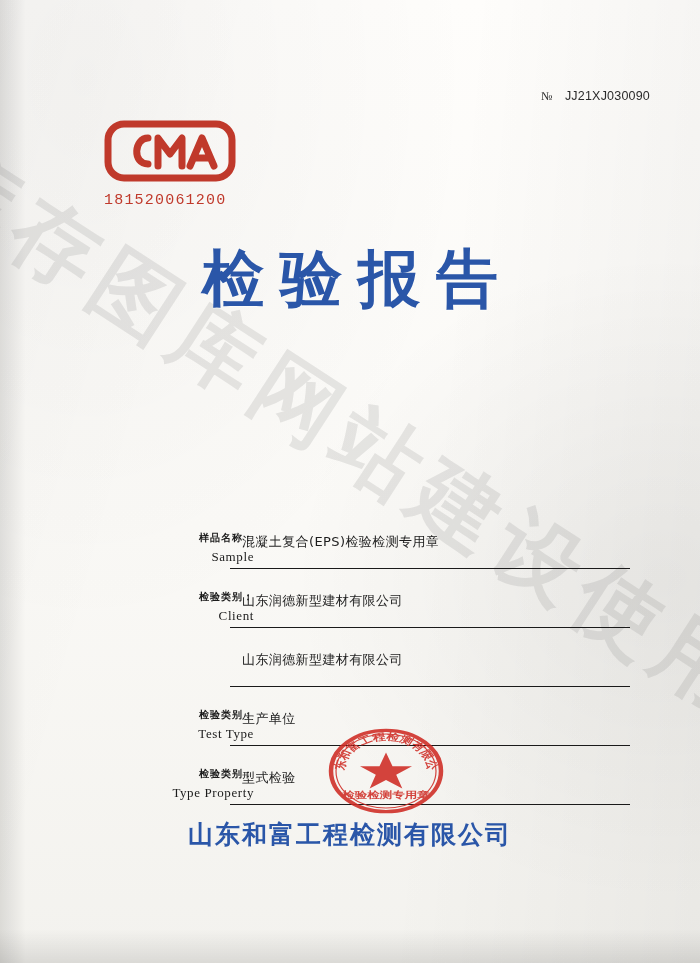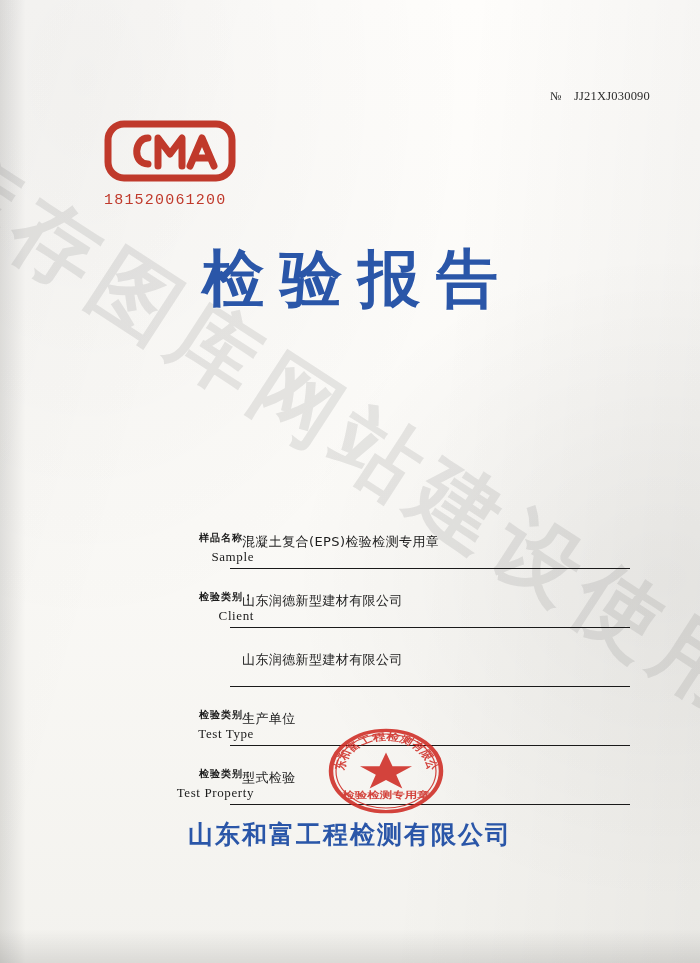--- a/index.html
+++ b/index.html
@@ -55,21 +55,21 @@
     color: #2b2b2b;
     letter-spacing: 0.4px;
     white-space: nowrap;
   }
   .report-no .no-label {
     font-size: 12px;
     vertical-align: baseline;
   }
   .report-no .no-value {
     margin-left: 12px;
-    font-family: Liberation Serif, serif;
+    font-family: Liberation Sans, sans-serif;
     font-size: 12.5px;
     letter-spacing: 0.2px;
   }
 
   
   .cma {
     position: absolute;
     left: 104px;
     top: 120px;
     width: 132px;
@@ -262,21 +262,21 @@
         <span class="label-cn">检验类别：</span>
         <span class="label-en">Test Type</span>
       </div>
       <div class="field-value">生产单位</div>
       <div class="field-line"></div>
     </div>
 
     <div class="field-row">
       <div class="field-label">
         <span class="label-cn">检验类别：</span>
-        <span class="label-en">Test Property</span>
+        <span class="label-en">Type Property</span>
       </div>
       <div class="field-value">型式检验</div>
       <div class="field-line"></div>
     </div>
 
   </div>
 
   <div class="seal">
     <svg width="160" height="118" viewBox="0 0 160 118" xmlns="http://www.w3.org/2000/svg">
       <g transform="translate(80,59) scale(1,0.74) translate(-80,-59)">

